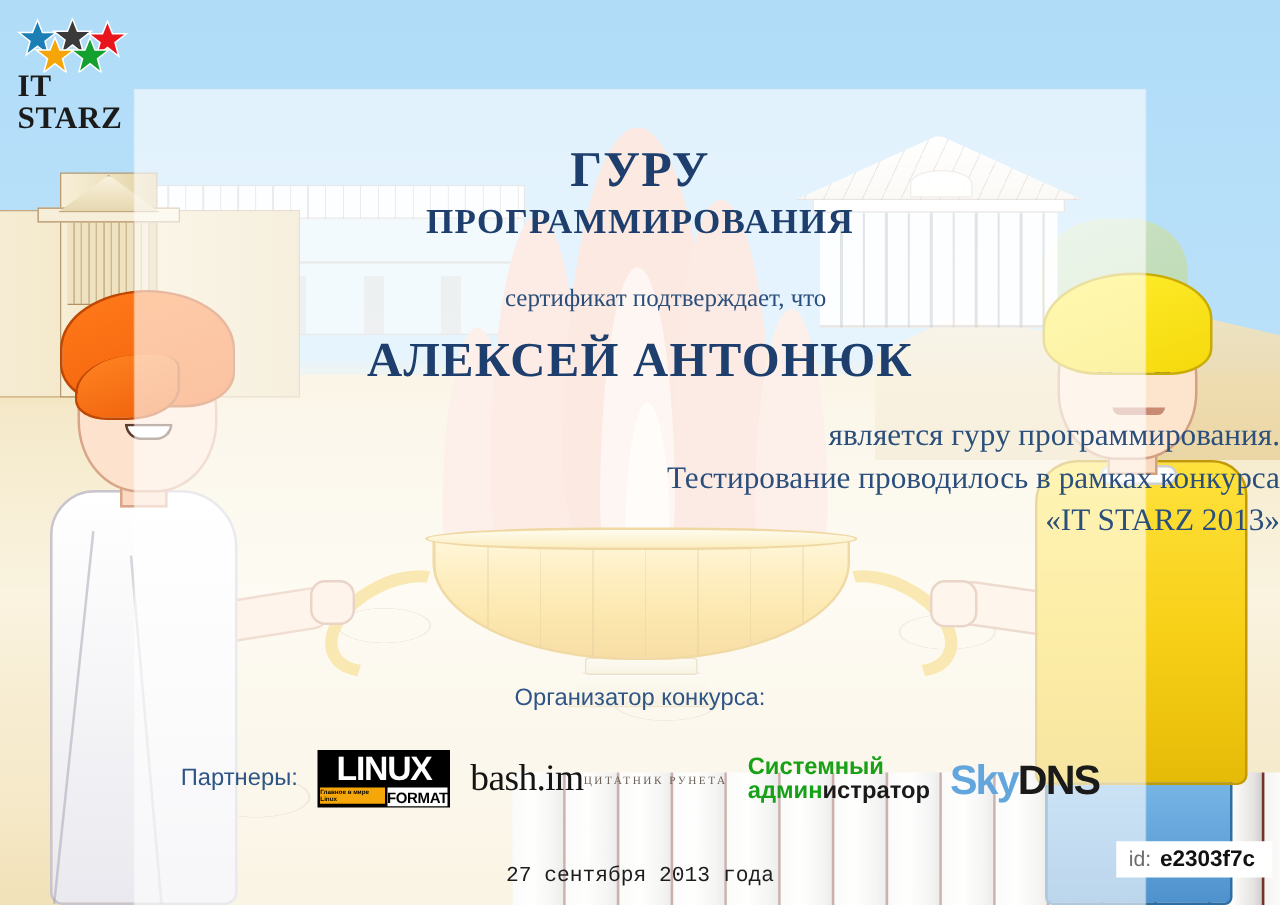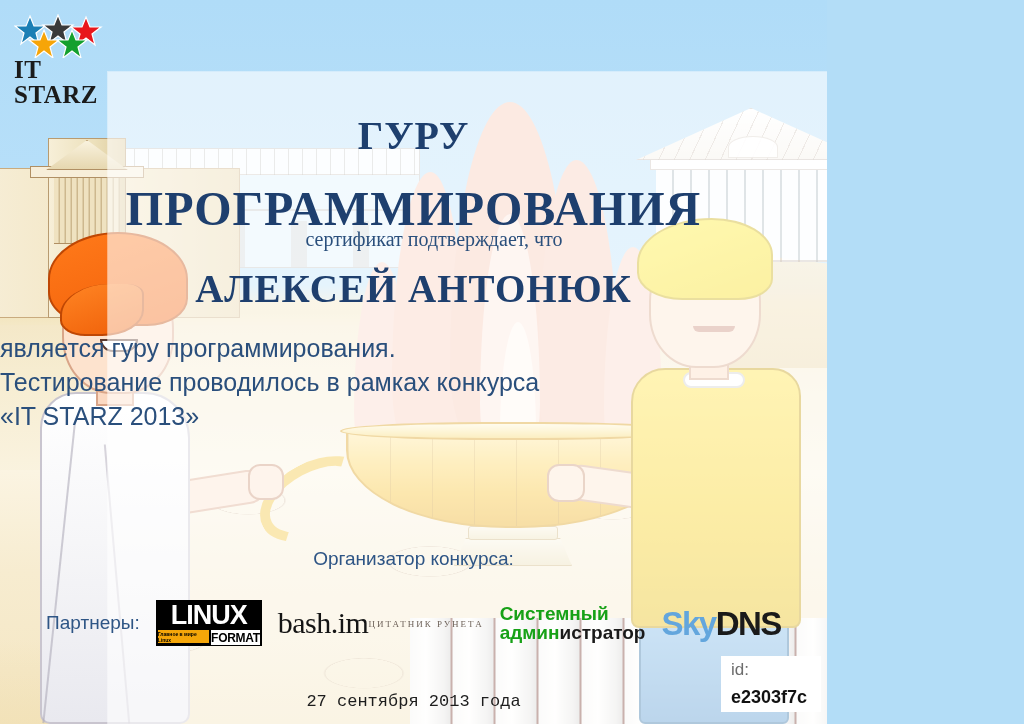--- a/index.html
+++ b/index.html
@@ -4,21 +4,21 @@
 <style>
   * { margin:0; padding:0; box-sizing:border-box; }
   html,body { width:1024px; height:724px; overflow:hidden; }
   body {
     font-family:"Liberation Sans", sans-serif;
     background:#b3ddf7;
   }
 
   #certificate {
     position:relative;
-    width:827px;
+    width:1024px;
     height:724px;
     overflow:hidden;
     background:linear-gradient(180deg,#b0dcf8 0%,#bfe3fa 55%,#d6eefc 100%);
   }
 
   
   .scene { position:absolute; inset:0; overflow:hidden; }
 
   .ground {
     position:absolute; left:0; right:0; top:300px; bottom:0;
@@ -310,34 +310,34 @@
   }
 
   
   .content { position:absolute; inset:0; }
   .title-line {
     position:absolute; left:0; right:0; text-align:center;
     font-family:"Liberation Serif", serif; font-weight:bold;
     color:#1e3f6e; letter-spacing:1px;
   }
   #title1 { top:112px; font-size:40px; }
-  #title2 { top:162px; font-size:48px;margin-top:19px; }
+  #title2 { top:162px; font-size:28px; }
 
   .confirm-line {
     position:absolute; left:0; right:0; top:228px; text-align:center;
     font-family:"Liberation Serif", serif; font-size:20px; color:#2a4f7c;padding-left:41px;
   }
   .recipient {
     position:absolute; left:0; right:0; top:266px; text-align:center;
     font-family:"Liberation Serif", serif; font-weight:bold;
     font-size:39px; color:#1e3f6e; letter-spacing:1px;
   }
   .body-text {
-    position:absolute; left:0; right:0; top:332px; text-align:left;
-    font-family:Liberation Sans, sans-serif; font-size:25px; color:#2a4f7c;
+    position:absolute; left:0; right:0; top:332px; text-align:right;
+    font-family:Liberation Serif, serif; font-size:25px; color:#2a4f7c;
     line-height:1.35;
   }
   .body-text div { white-space:nowrap; }
 
   
   .organizer-row {
     position:absolute; left:0; right:0; top:548px;
     display:flex; align-items:center; justify-content:center; gap:18px;
   }
   .org-label {
@@ -405,23 +405,23 @@
   }
   .sky-blue { color:#63a6dd; }
   .sky-dark { color:#1a1a1a; }
 
   
   .date-line {
     position:absolute; left:0; right:0; top:692px; text-align:center;
     font-family:Liberation Mono, monospace; font-size:17px; color:#1d1d1d;
   }
   .id-badge {
-    position:absolute; right:6px; bottom:12px;
+    position:absolute; right:6px; bottom:22px;
     background:#fff; padding:4px 14px 4px 10px;
-    display:flex; align-items:flex-start; gap:7px;flex-direction:column;
+    display:flex; align-items:flex-end; gap:7px;
   }
   .id-key {
     font-family:"Liberation Sans", sans-serif; font-size:17px; color:#6d6d6d;
   }
   .id-val {
     font-family:"Liberation Sans", sans-serif; font-weight:bold;
     font-size:18px; color:#111;
   }
 </style>
 </head>

